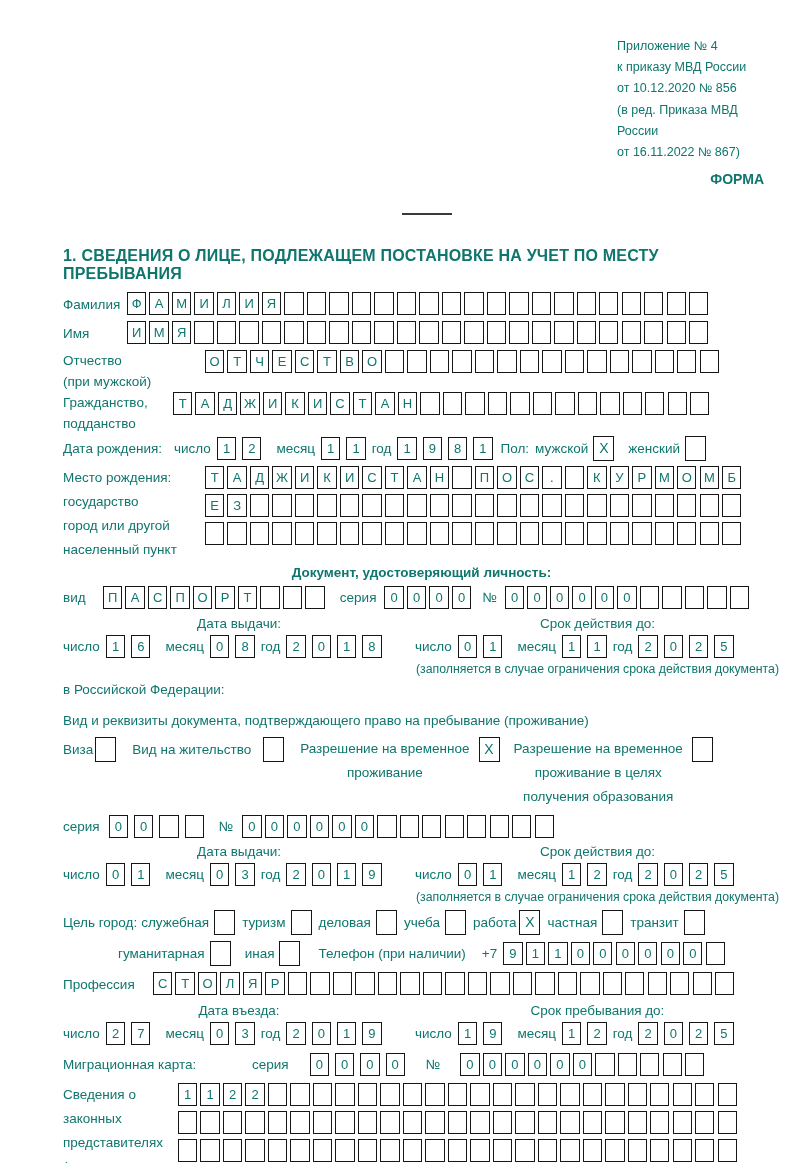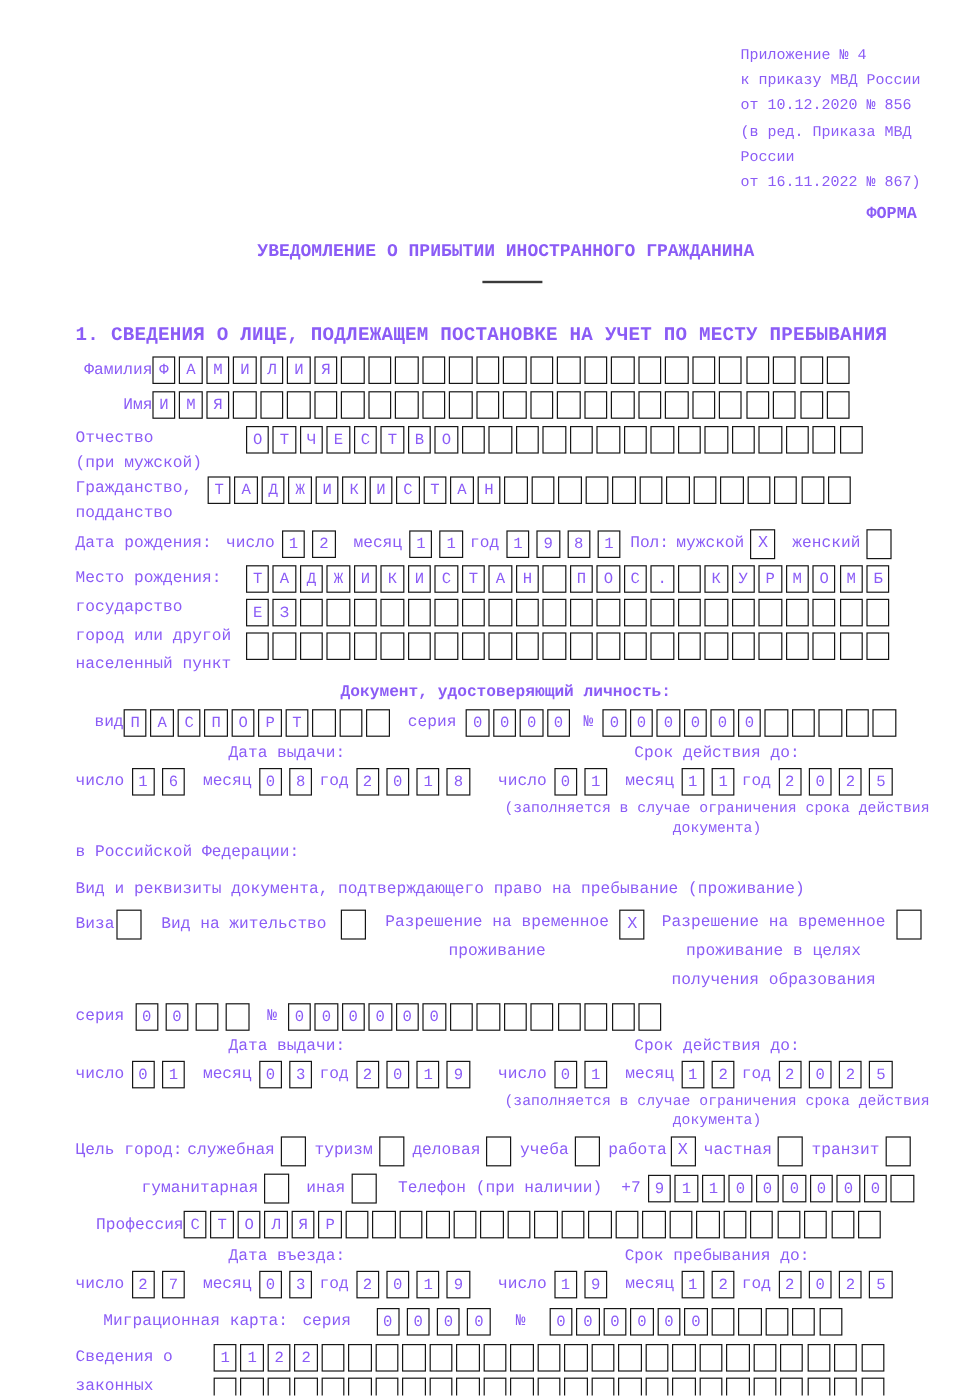--- a/index.html
+++ b/index.html
@@ -1,25 +1,25 @@
 <!DOCTYPE html>
 <html><head>
 <meta charset="utf-8">
 <style>
   html,body{margin:0;padding:0;background:#ffffff;}
   .page{width:800px;height:1163px;box-sizing:border-box;padding:36px 20px 0 63px;
-        font-family:Liberation Mono, monospace;color:#8b5cf6;overflow:hidden;position:relative;}
+        font-family:Liberation Sans, sans-serif;color:#0f766e;overflow:hidden;position:relative;}
   .hdr{margin-left:554px;font-size:12.5px;line-height:21px;}
   .hdr .ed{margin-top:1px;}
   .form-label{text-align:right;padding-right:16px;font-weight:bold;font-size:14px;margin-top:8px;}
   .title{text-align:center;font-weight:bold;font-size:15px;line-height:23px;margin-top:11px;}
   .blank{display:inline-block;width:50px;border-bottom:2px solid #3a3a3a;margin-left:10px;}
   .sec{font-weight:bold;font-size:16px;margin-top:26px;letter-spacing:.2px;}
   .row{display:flex;align-items:flex-start;margin-top:4px;}
-  .lbl{font-size:13.5px;line-height:25px;white-space:nowrap;flex:none;text-align:right;}
+  .lbl{font-size:13.5px;line-height:25px;white-space:nowrap;flex:none;}
   .lbl2{font-size:13.5px;line-height:21px;}
   .boxes{display:flex;flex:none;}
   .cb{flex:none;width:17.3px;height:21px;border:1.7px solid #161616;margin-right:3.2px;
       font-size:13px;line-height:21px;text-align:center;}
   .spaced .cb{margin-right:6px;}
   .chk{flex:none;display:inline-block;width:19px;height:23px;border:1.7px solid #161616;
        font-size:14px;line-height:23px;text-align:center;margin-left:5px;}
   .dcols{display:flex;width:100%;margin-top:5px;}
   .dcol-l{width:352px;flex:none;}
   .dcol-r{flex:1;}
@@ -45,21 +45,20 @@
     <div>Приложение № 4</div>
     <div>к приказу МВД России</div>
     <div>от 10.12.2020 № 856</div>
     <div class="ed">(в ред. Приказа МВД России</div>
     <div>от 16.11.2022 № 867)</div>
   </div>
 
   <div class="form-label">ФОРМА</div>
 
   <div class="title">
-    <div>УВЕДОМЛЕНИЕ О ПРИБЫТИИ ИНОСТРАННОГО ГРАЖДАНИНА</div>
     <div>
       <span class="blank"></span>
     </div>
   </div>
 
   <div class="sec">1. СВЕДЕНИЯ О ЛИЦЕ, ПОДЛЕЖАЩЕМ ПОСТАНОВКЕ НА УЧЕТ ПО МЕСТУ ПРЕБЫВАНИЯ</div>
 
   <div class="row" style="margin-top:9px;">
     <span class="lbl" style="width:64px;">Фамилия</span>
     <span class="boxes">

